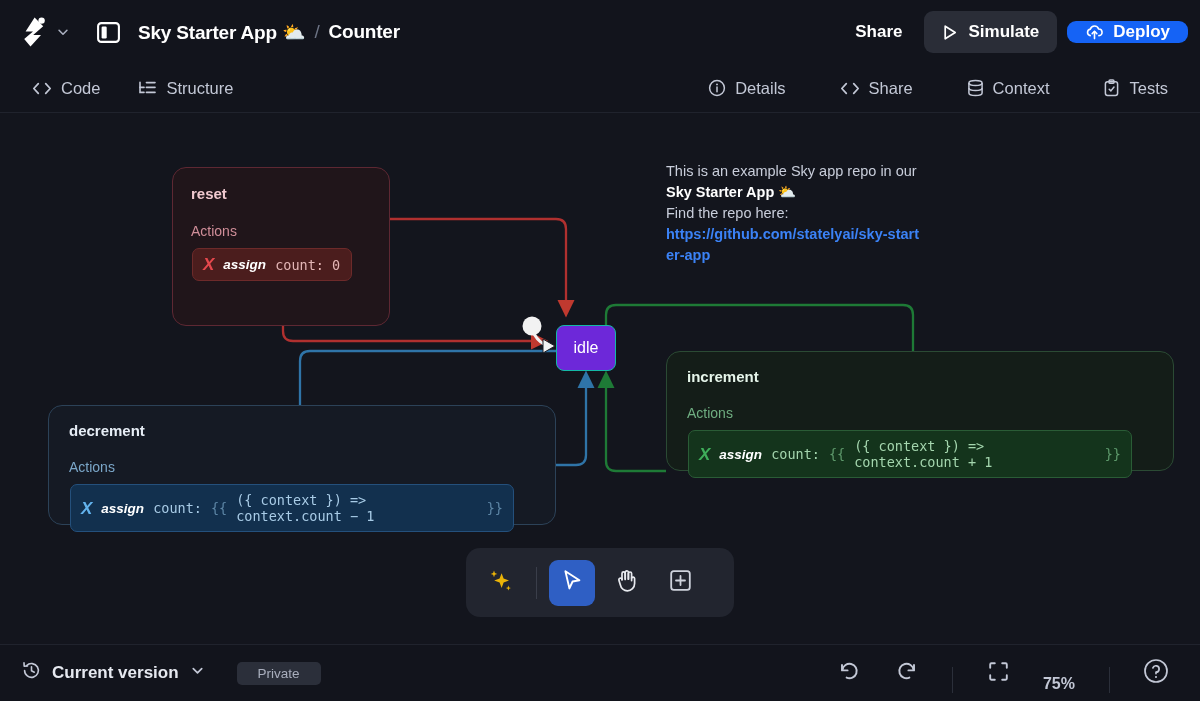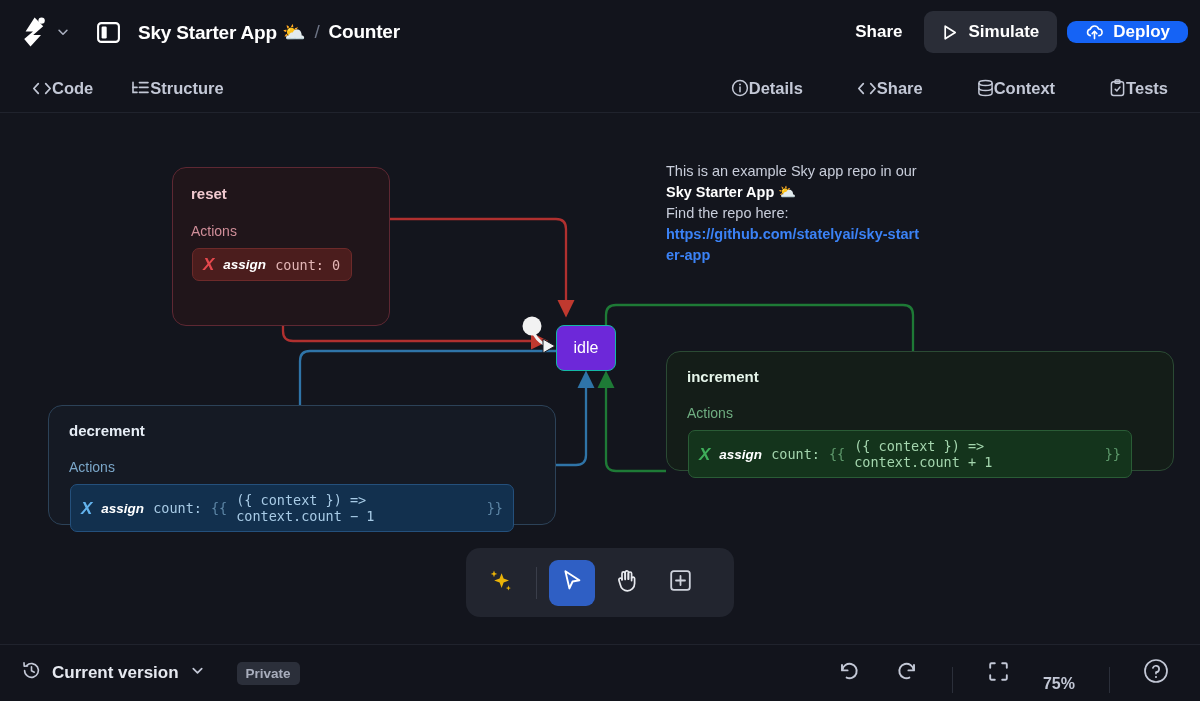--- a/index.html
+++ b/index.html
@@ -37,22 +37,22 @@
     background:#1563f5; color:#fff; font-size:17px; font-weight:bold;
     border-radius:9px; padding:1px 18px; margin-left:10px;
   }
 
   
   .tabbar {
     position:absolute; left:0; top:64px; width:1200px; height:49px;
     background:#12141c; border-bottom:1px solid #20232d;
     display:flex; align-items:center; padding:0 22px;
   }
-  .tab { display:flex; align-items:center; 
-    color:#c3c8d6; font-size:16.5px; font-weight:bold; padding:6px 10px; margin-right:18px; }
+  .tab { display:flex; align-items:center; gap:9px;
+    color:#c3c8d6; font-size:16.5px; font-weight:normal; padding:6px 10px; margin-right:18px; }
   .tab.right { margin-right:0; margin-left:34px; }
   .tab svg, .topbar svg { display:block; }
 
   
   .canvas { position:absolute; left:0; top:113px; width:1200px; height:531px;
             background:#13151d; overflow:hidden; }
   #edges { position:absolute; left:0; top:0; width:1200px; height:531px; }
 
   .node { position:absolute; border-radius:14px; border:1px solid; }
   .node-title { font-size:15px; font-weight:bold; }
@@ -126,21 +126,21 @@
 
   
   .bottombar {
     position:absolute; left:0; top:644px; width:1200px; height:57px;
     background:#12141c; border-top:1px solid #20232d;
     display:flex; align-items:center; padding:0 22px;
   }
   .version { display:flex; align-items:center; gap:11px;
     color:#e6e9f0; font-size:17px; font-weight:bold; }
   .badge { margin-left:32px; background:#2b2f3a; color:#a9aebd;
-    font-size:13.5px; font-weight:bold; border-radius:5px; padding:4px 9px; }
+    font-size:13.5px; font-weight:normal; border-radius:5px; padding:4px 21px; }
   .bb-right { margin-left:auto; display:flex; align-items:flex-end; gap:12px; }
   .bb-icon { width:44px; height:40px; display:flex; align-items:center; justify-content:center; }
   .bb-div { width:1px; height:26px; background:#2b2f3a; margin:0 12px; }
   .zoom-label { color:#c3c8d6; font-size:16px; font-weight:bold; padding:0 10px; }
 </style>
 </head>
 <body>
 
 <div id="app">
 

